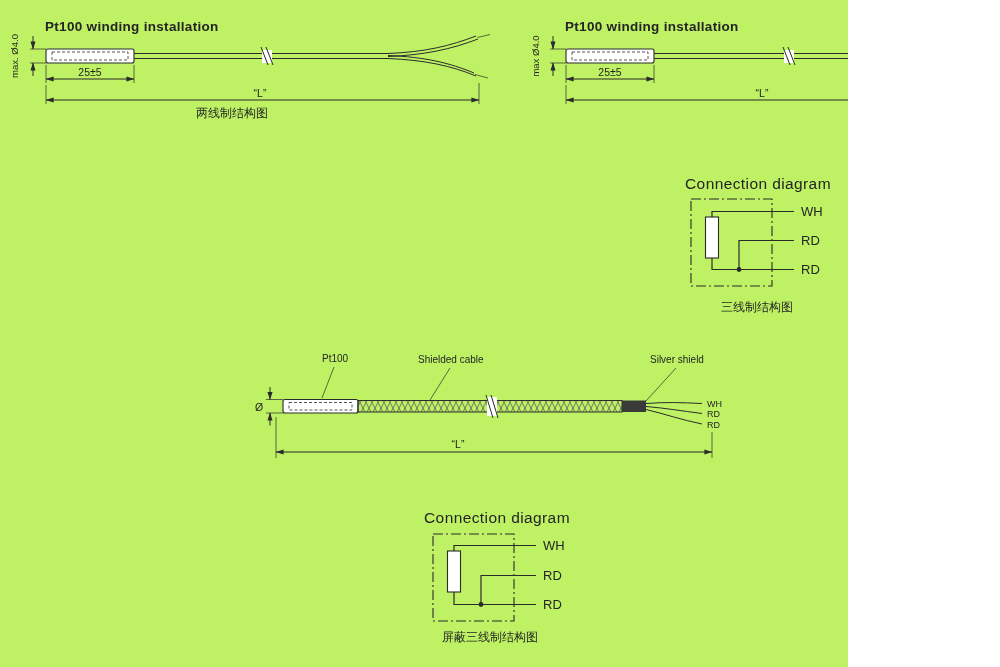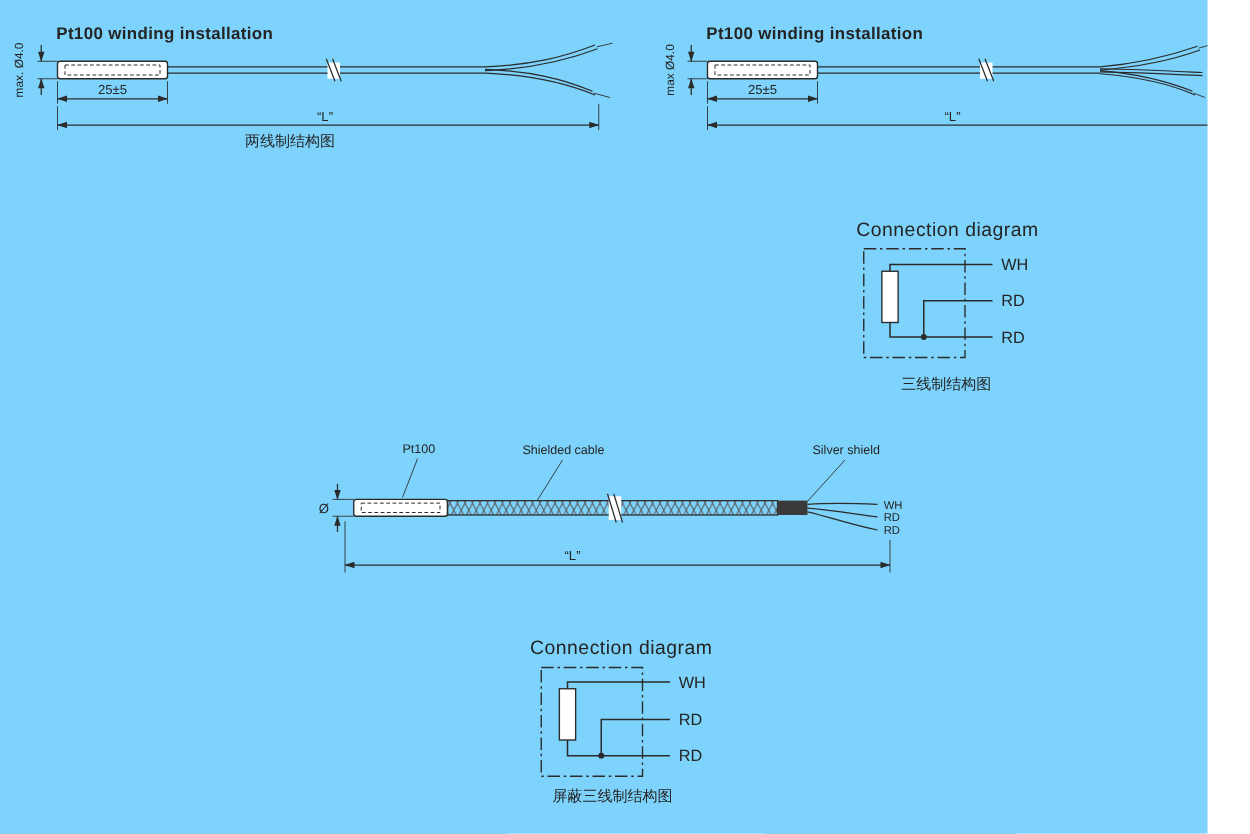--- a/index.html
+++ b/index.html
@@ -1,16 +1,16 @@
 <!DOCTYPE html>
 <html><head>
 <meta charset="utf-8">
 <style>
   html,body{margin:0;padding:0;background:#ffffff;}
-  .canvas{position:relative;width:966px;height:667px;background:#7dd3fc;
+  .canvas{position:relative;width:848px;height:667px;background:#bef264;
           font-family:"Liberation Sans",sans-serif;overflow:hidden;}
   svg{display:block;}
   svg text{fill:#242424;font-family:"Liberation Sans",sans-serif;}
   .t-title{font-size:13.5px;font-weight:bold;letter-spacing:.3px;}
   .t-conn{font-size:15.5px;font-weight:500;letter-spacing:.4px;}
   .t-dim{font-size:10.5px;}
   .t-dim-s{font-size:9.5px;}
   .t-wire{font-size:10px;}
   .t-wire-s{font-size:9px;}
   .t-lead{font-size:13px;}

